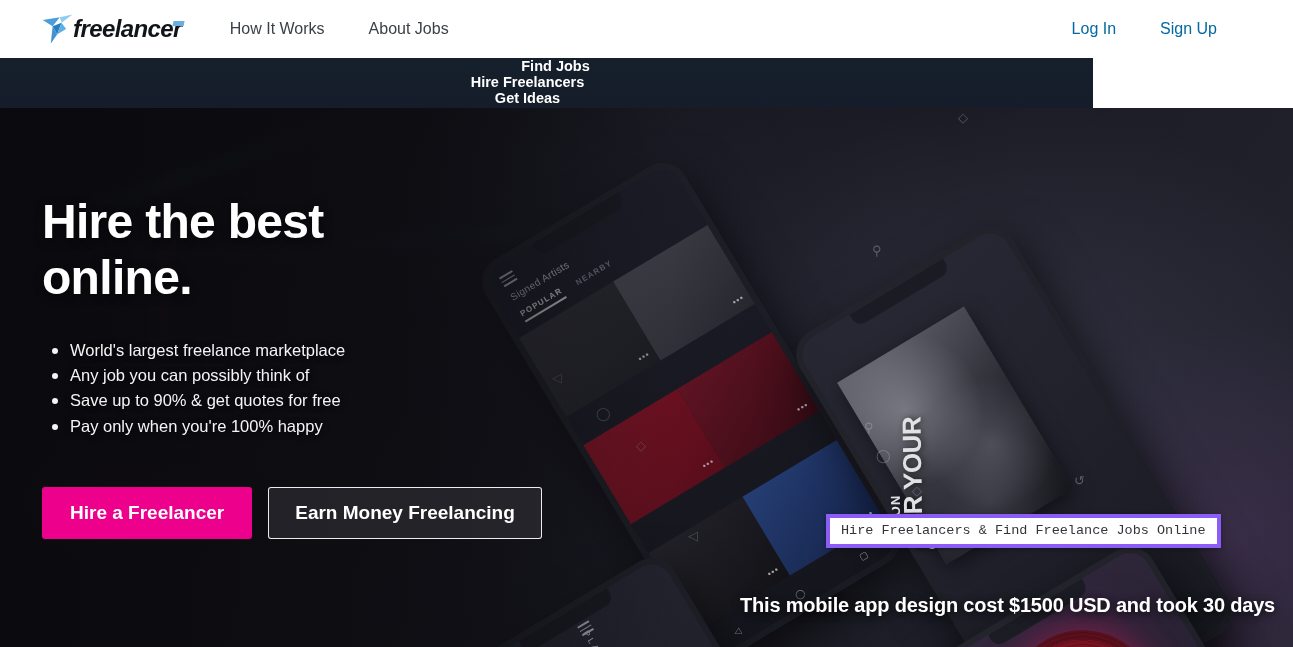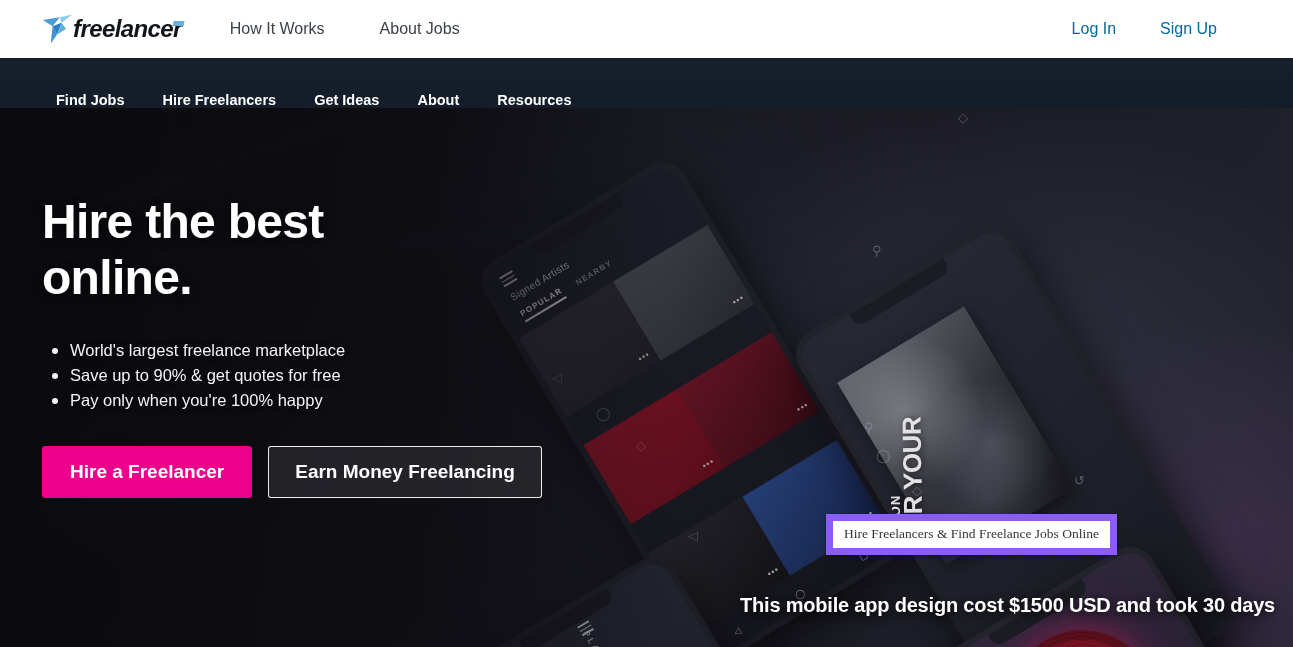--- a/index.html
+++ b/index.html
@@ -38,21 +38,21 @@
   }
   .logo-tail {
     display:inline-block;
     width:11px; height:5px;
     background:#6aaee0;
     transform:skewX(-14deg);
     margin-left:-9px;
     margin-bottom:11px;
     vertical-align:bottom;
   }
-  .top-nav { display:flex; align-items:center; margin-left:46px;gap:11px; }
+  .top-nav { display:flex; align-items:center; margin-left:46px; }
   .top-nav a {
     font-size:16px; color:#3b4147;
     text-decoration:none;
     margin-right:44px;
     white-space:nowrap;
     cursor:pointer;
   }
   .top-right {
     margin-left:auto; margin-right:32px;
     display:flex; align-items:center;
@@ -74,24 +74,24 @@
     line-height:36px;
     border-radius:3px;
     cursor:pointer;
     white-space:nowrap;
     font-family:"Liberation Sans", sans-serif;
   }
 
   
   .sub-nav {
     position:absolute; left:0; top:58px;
-    width:1293px; height:50px;
+    width:1093px; height:50px;
     background:#14202e;
     background:linear-gradient(#16202c,#141d29);
-    display:flex; align-items:flex-end;
+    display:flex; align-items:center;flex-direction:column;
   }
   .sub-nav a {
     color:#ffffff;
     font-size:14.5px;
     font-weight:bold;
     text-decoration:none;
     margin-left:0;
     margin-right:38px;
     white-space:nowrap;
     cursor:pointer;
@@ -328,21 +328,21 @@
     padding-left:28px;
     position:relative;
     text-shadow:0 1px 6px rgba(0,0,0,0.7);
   }
   .hero-bullets li::before {
     content:"";
     position:absolute; left:10px; top:10px;
     width:6px; height:6px; border-radius:50%;
     background:#f4f4f6;
   }
-  .hero-ctas { margin-top:32px; display:flex; align-items:flex-start; }
+  .hero-ctas { margin-top:48px; display:flex; align-items:flex-start; }
   .btn-hire {
     background:#ec008c;
     color:#ffffff;
     font-size:19px; font-weight:bold;
     border:none;
     height:52px;
     padding:0 28px;
     border-radius:3px;
     cursor:pointer;
     white-space:nowrap;
@@ -363,25 +363,25 @@
   }
 
   
   .tooltip {
     position:absolute;
     left:826px; top:406px;
     background:#ffffff;
     color:#33353b;
     font-size:13.5px;
     padding:5px 11px 6px 11px;
-    border:7px solid #8b5cf6;
+    border:4px solid #8b5cf6;
     box-shadow:0 1px 4px rgba(0,0,0,0.35);
     white-space:nowrap;
     z-index:30;
-    font-family:Liberation Serif, serif;
+    font-family:Liberation Mono, monospace;
   }
 
   
   .hero-caption {
     position:absolute;
     right:18px; bottom:30px;
     color:#ffffff;
     font-size:20px;
     font-weight:bold;
     letter-spacing:-0.2px;
@@ -529,20 +529,21 @@
   <div class="hero-shade"></div>
 
   <div class="hero-content">
     <h1 class="hero-title">
       <div>Hire the best</div>
       <div>online.</div>
     </h1>
 
     <ul class="hero-bullets">
       <li>World's largest freelance marketplace</li>
+      <li>Any job you can possibly think of</li>
       <li>Save up to 90% &amp; get quotes for free</li>
       <li>Pay only when you're 100% happy</li>
     </ul>
 
     <div class="hero-ctas">
       <button class="btn-hire">Hire a Freelancer</button>
       <button class="btn-earn">Earn Money Freelancing</button>
     </div>
   </div>
 

